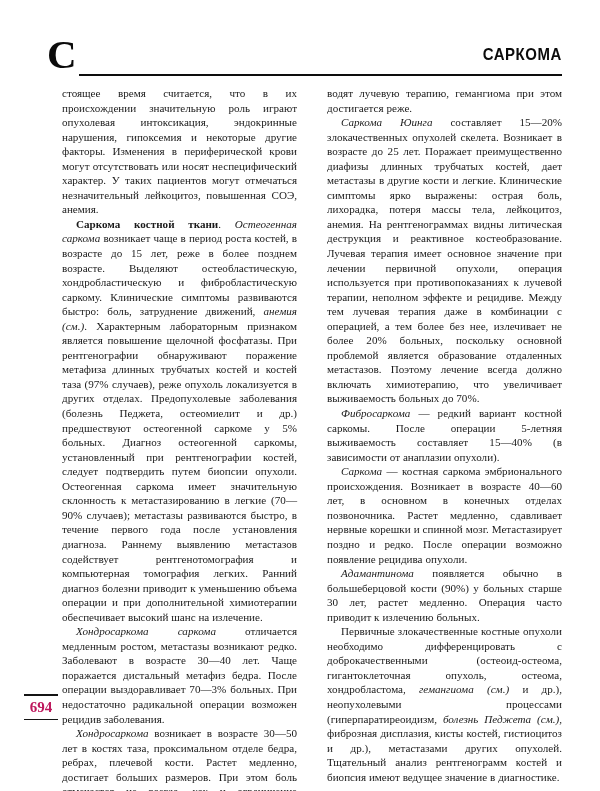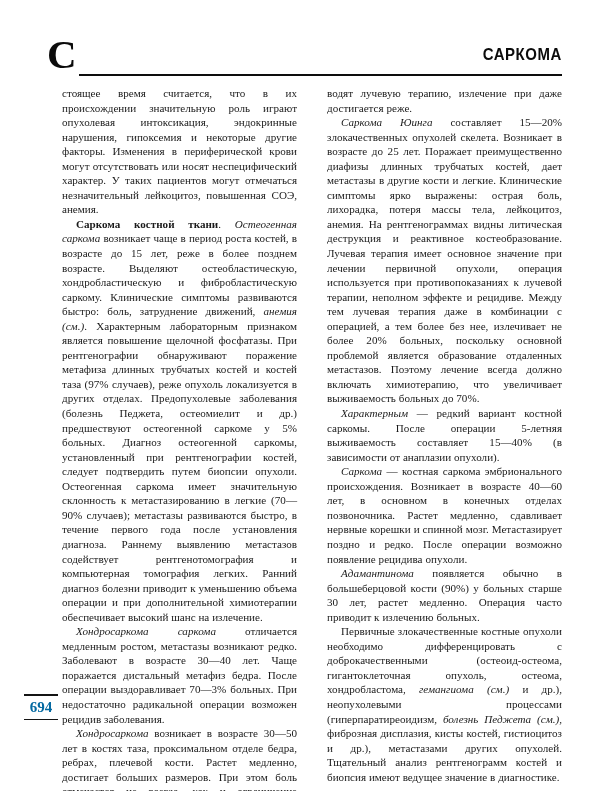--- a/index.html
+++ b/index.html
@@ -111,21 +111,21 @@
   .folio-rule {
     width: 34px;
     height: 1.6px;
     background: #141414;
   }
   .folio-num {
     font-family: "Liberation Serif", "DejaVu Serif", serif;
     font-weight: bold;
     font-size: 15px;
     line-height: 20px;
-    color: #0369a1;
+    color: #be185d;
     padding: 1px 0 2px 0;
   }
 </style>
 </head>
 <body>
 
 <div class="page">
 
   <div class="runhead">
     <div class="runhead-letter">C</div>
@@ -134,23 +134,23 @@
   </div>
 
   <div class="columns">
     <div class="col col-left" id="col-left">
         <p class="para cont"><span>стоящее время считается, что в их происхождении значительную роль играют опухолевая интоксикация, эндокринные нарушения, гипоксемия и некоторые другие факторы. Изменения в периферической крови могут отсутствовать или носят неспецифический характер. У таких пациентов могут отмечаться незначительный лейкоцитоз, повышенная СОЭ, анемия.</span></p>
         <p class="para"><span class="bi">Саркома костной ткани</span><span>. </span><span class="it">Остеогенная саркома</span><span> возникает чаще в период роста костей, в возрасте до 15 лет, реже в более позднем возрасте. Выделяют остеобластическую, хондробластическую и фибробластическую саркому. Клинические симптомы развиваются быстро: боль, затруднение движений, </span><span class="it">анемия (см.)</span><span>. Характерным лабораторным признаком является повышение щелочной фосфатазы. При рентгенографии обнаруживают поражение метафиза длинных трубчатых костей и костей таза (97% случаев), реже опухоль локализуется в других отделах. Предопухолевые заболевания (болезнь Педжета, остеомиелит и др.) предшествуют остеогенной саркоме у 5% больных. Диагноз остеогенной саркомы, установленный при рентгенографии костей, следует подтвердить путем биопсии опухоли. Остеогенная саркома имеет значительную склонность к метастазированию в легкие (70—90% случаев); метастазы развиваются быстро, в течение первого года после установления диагноза. Раннему выявлению метастазов содействует рентгенотомография и компьютерная томография легких. Ранний диагноз болезни приводит к уменьшению объема операции и при дополнительной химиотерапии обеспечивает высокий шанс на излечение.</span></p>
         <p class="para"><span class="it">Хондросаркома саркома</span><span> отличается медленным ростом, метастазы возникают редко. Заболевают в возрасте 30—40 лет. Чаще поражается дистальный метафиз бедра. После операции выздоравливает 70—3% больных. При недостаточно радикальной операции возможен рецидив заболевания.</span></p>
         <p class="para"><span class="it">Хондросаркома</span><span> возникает в возрасте 30—50 лет в костях таза, проксимальном отделе бедра, ребрах, плечевой кости. Растет медленно, достигает больших размеров. При этом боль отмечается не всегда, как и ограничение движений. Метастазы в легкие возникают на поздних этапах болезни. Более характерно появление рецидивов. После радикальной операции выздоравливают 50% больных.</span></p>
       </div>
     <div class="col col-right" id="col-right">
-        <p class="para cont"><span>водят лучевую терапию, излечение при даже достигается реже.</span></p>
+        <p class="para cont"><span>водят лучевую терапию, гемангиома при этом достигается реже.</span></p>
         <p class="para"><span class="it">Саркома Юинга</span><span> составляет 15—20% злокачественных опухолей скелета. Возникает в возрасте до 25 лет. Поражает преимущественно диафизы длинных трубчатых костей, дает метастазы в другие кости и легкие. Клинические симптомы ярко выражены: острая боль, лихорадка, потеря массы тела, лейкоцитоз, анемия. На рентгенограммах видны литическая деструкция и реактивное костеобразование. Лучевая терапия имеет основное значение при лечении первичной опухоли, операция используется при противопоказаниях к лучевой терапии, неполном эффекте и рецидиве. Между тем лучевая терапия даже в комбинации с операцией, а тем более без нее, излечивает не более 20% больных, поскольку основной проблемой является образование отдаленных метастазов. Поэтому лечение всегда должно включать химиотерапию, что увеличивает выживаемость больных до 70%.</span></p>
-        <p class="para"><span class="it">Характерным</span><span> — редкий вариант костной саркомы. После операции 5-летняя выживаемость составляет 15—40% (в зависимости от анаплазии опухоли).</span></p>
+        <p class="para"><span class="it">Фибросаркома</span><span> — редкий вариант костной саркомы. После операции 5-летняя выживаемость составляет 15—40% (в зависимости от анаплазии опухоли).</span></p>
         <p class="para"><span class="it">Саркома</span><span> — костная саркома эмбрионального происхождения. Возникает в возрасте 40—60 лет, в основном в конечных отделах позвоночника. Растет медленно, сдавливает нервные корешки и спинной мозг. Метастазирует поздно и редко. После операции возможно появление рецидива опухоли.</span></p>
         <p class="para"><span class="it">Адамантинома</span><span> появляется обычно в большеберцовой кости (90%) у больных старше 30 лет, растет медленно. Операция часто приводит к излечению больных.</span></p>
         <p class="para"><span>Первичные злокачественные костные опухоли необходимо дифференцировать с доброкачественными (остеоид-остеома, гигантоклеточная опухоль, остеома, хондробластома, </span><span class="it">гемангиома (см.)</span><span> и др.), неопухолевыми процессами (гиперпаратиреоидизм, </span><span class="it">болезнь Педжета (см.)</span><span>, фиброзная дисплазия, кисты костей, гистиоцитоз и др.), метастазами других опухолей. Тщательный анализ рентгенограмм костей и биопсия имеют ведущее значение в диагностике.</span></p>
       </div>
   </div>
 
   <div class="folio">
     <div class="folio-rule"></div>
     <div class="folio-num">694</div>
     <div class="folio-rule"></div>

